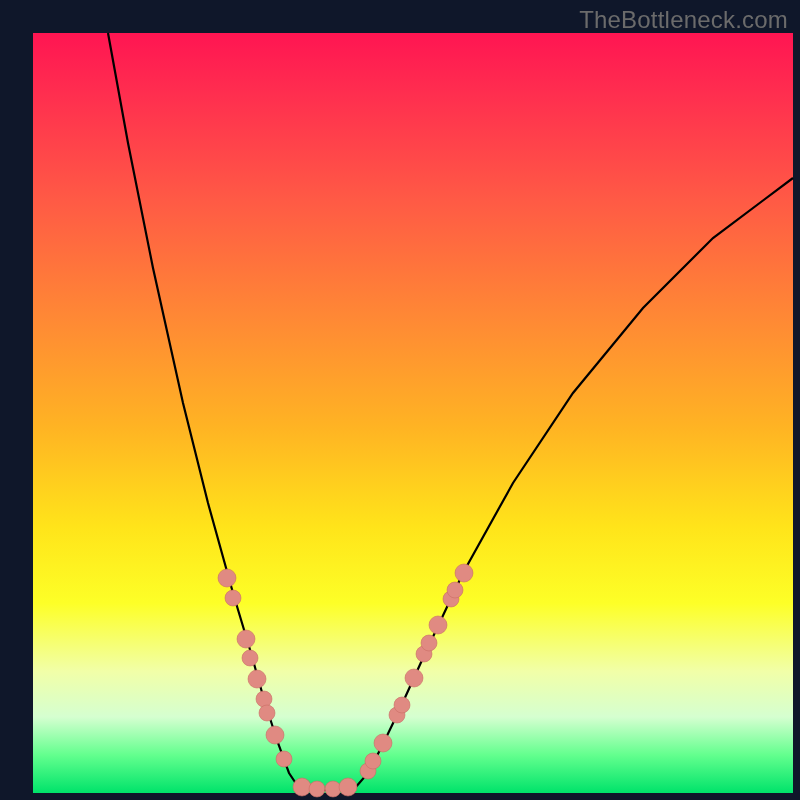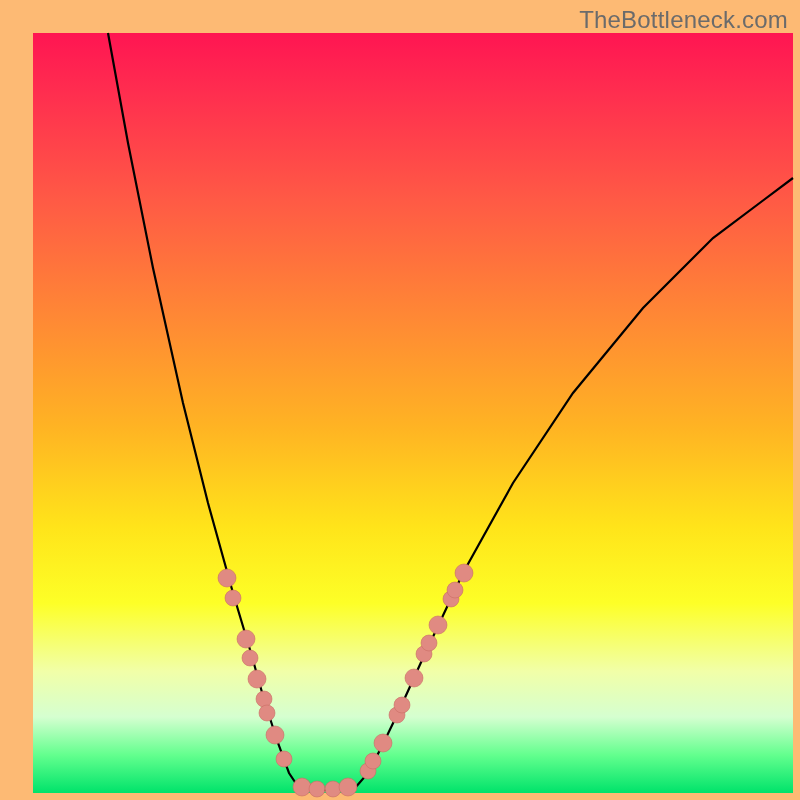--- a/index.html
+++ b/index.html
@@ -10,21 +10,21 @@
     overflow: hidden;
     background: #000;
     font-family: Arial, Helvetica, sans-serif;
   }
   .frame {
     position: absolute;
     left: 0;
     top: 0;
     width: 800px;
     height: 800px;
-    background: #fdba74;
+    background: #0f172a;
   }
   .plot {
     position: absolute;
     left: 33px;
     top: 33px;
     width: 760px;
     height: 760px;
     
     background: linear-gradient(
       to bottom,

